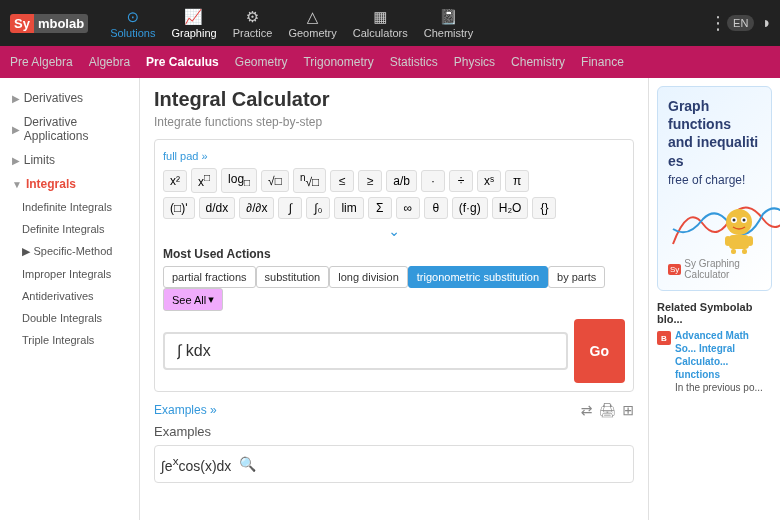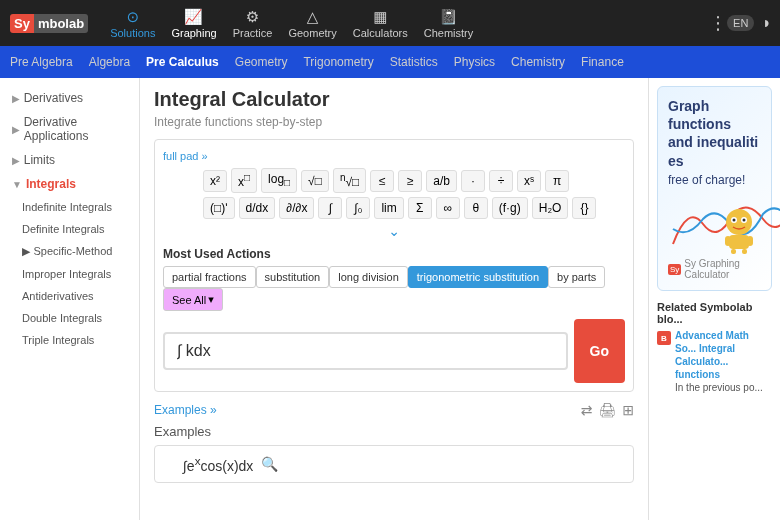--- a/index.html
+++ b/index.html
@@ -73,21 +73,21 @@
       border-radius: 10px;
       padding: 2px 6px;
     }
     .nav-dots {
       color: #ccc;
       font-size: 18px;
       cursor: pointer;
     }
     
     .subject-nav {
-      background: #1d4ed8;
+      background: #be185d;
       display: flex;
       align-items: center;
       padding: 0 10px;
       height: 32px;
       flex-shrink: 0;
       overflow: hidden;
       position: relative;
     }
     .subject-nav a {
       color: #ccc;
@@ -160,21 +160,20 @@
       cursor: pointer;
       margin-bottom: 6px;
       display: inline-block;
     }
     .symbol-row {
       display: flex;
       align-items: center;
       flex-wrap: wrap;
       gap: 4px;
       margin-bottom: 4px;
-      margin-left: 40px;
     }
     .symbol-btn {
       background: #f5f5f5;
       border: 1px solid #ddd;
       border-radius: 3px;
       padding: 3px 6px;
       font-size: 12px;
       cursor: pointer;
       min-width: 24px;
       text-align: center;
@@ -272,21 +271,21 @@
       cursor: pointer;
     }
     .examples-title {
       font-size: 13px;
       color: #555;
       margin: 6px 0 6px 0;
     }
     .example-item {
       border: 1px solid #ddd;
       border-radius: 4px;
-      padding: 8px 28px;
+      padding: 8px 6px;
       font-size: 14px;
       color: #333;
       display: flex;
       align-items: center;
       gap: 8px;
     }
     .example-search-icon {
       color: #e74c3c;
       font-size: 14px;
     }

